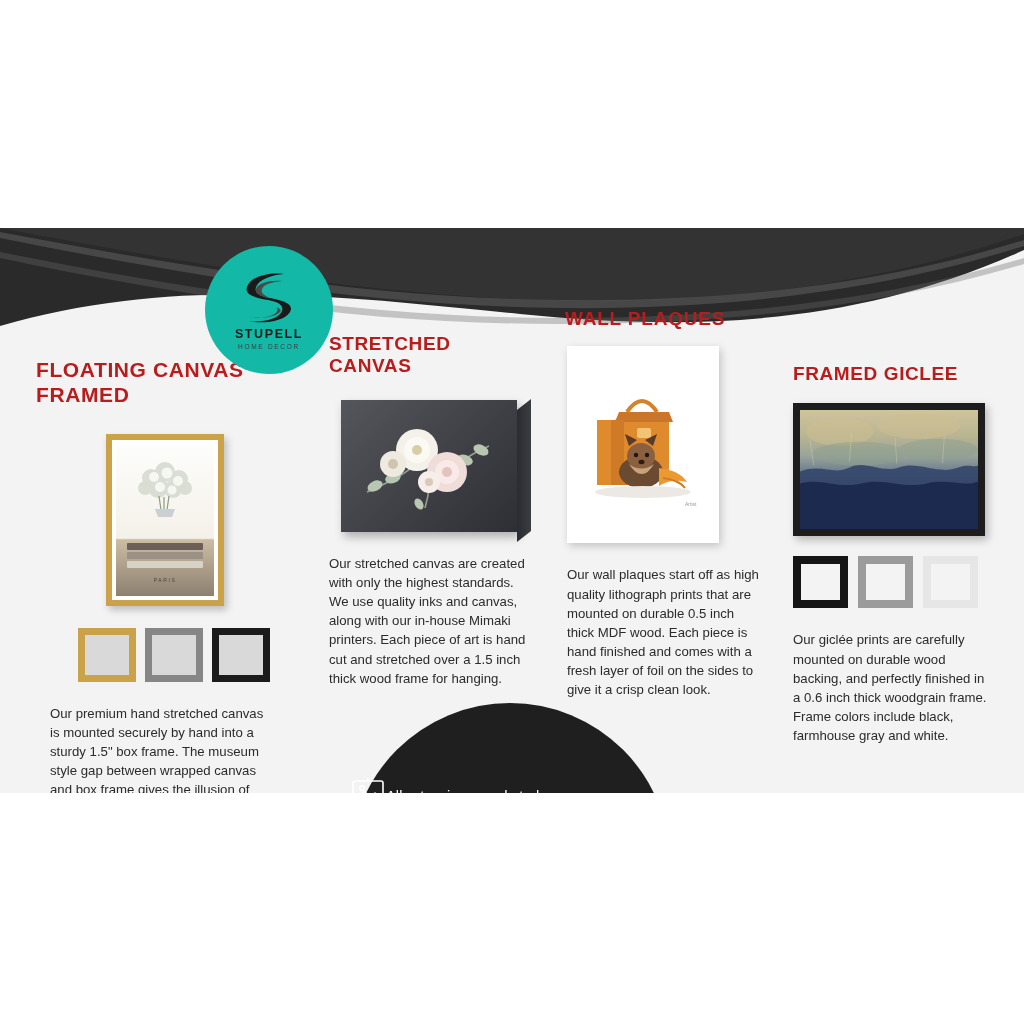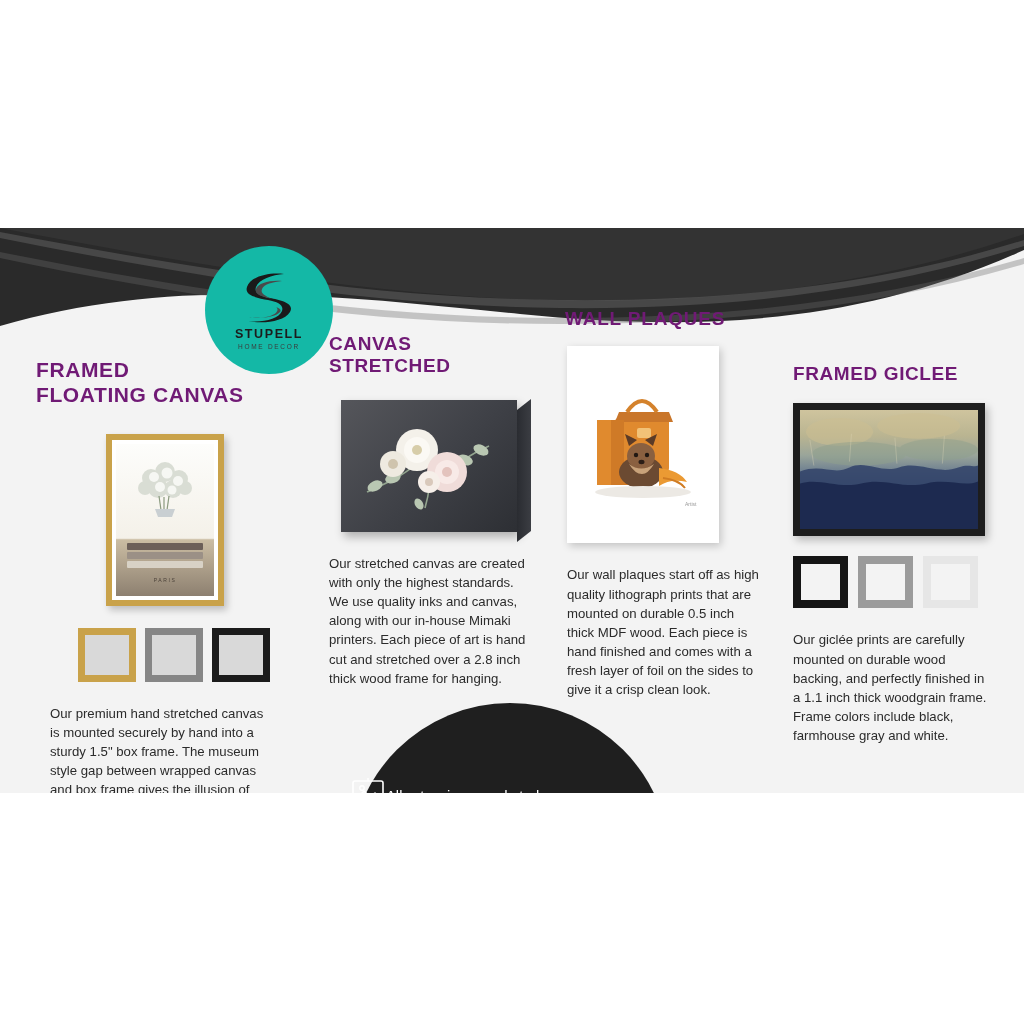--- a/index.html
+++ b/index.html
@@ -70,21 +70,21 @@
     margin-top: 2px;
   }
 
   
   .col {
     position: absolute;
     z-index: 3;
   }
   .col-title {
     font-weight: bold;
-    color: #701a75;
+    color: #b91c1c;
     letter-spacing: 0.6px;
     line-height: 1.18;
   }
   .col-body {
     font-size: 13.2px;
     line-height: 1.45;
     color: #2b2b2b;
   }
 
   
@@ -270,22 +270,22 @@
       <path d="M46 3 C30 1 12 6 9 16 C6 25 20 27 30 29 C40 31 46 34 44 40 C41 48 24 52 10 50 C24 53 46 51 52 41 C57 32 42 29 32 27 C22 25 16 22 18 16 C21 8 34 4 46 3 Z" fill="#1a1a1a"></path>
       <path d="M44 10 C32 9 20 12 18 18 C16 24 26 26 34 28 C28 25 22 23 24 18 C26 13 35 11 44 10 Z" fill="#4a4a4a"></path>
       <path d="M38 36 C42 39 38 44 28 46 C20 47.5 14 47 10 46 C22 48 38 46 42 41 C44 38.6 41 37 38 36 Z" fill="#4a4a4a"></path>
     </svg>
     <div class="logo-name">STUPELL</div>
     <div class="logo-sub">HOME DECOR</div>
   </div>
 
   <div class="col" id="col-floating">
     <div class="col-title">
+      <div>FLOATING CANVAS</div>
       <div>FRAMED</div>
-      <div>FLOATING CANVAS</div>
     </div>
 
     <div class="art-floating">
       <div class="inner">
         <svg class="bouquet" viewBox="0 0 72 62" xmlns="http://www.w3.org/2000/svg">
           <g fill="#d9ddd4">
             <circle cx="22" cy="18" r="9"></circle>
               <circle cx="36" cy="12" r="10"></circle>
             <circle cx="50" cy="19" r="9"></circle>
               <circle cx="29" cy="28" r="10"></circle>
@@ -320,22 +320,22 @@
       <div class="swatch sw-gold"></div>
       <div class="swatch sw-gray"></div>
       <div class="swatch sw-black"></div>
     </div>
 
     <div class="col-body">Our premium hand stretched canvas is mounted securely by hand into a sturdy 1.5" box frame. The museum style gap between wrapped canvas and box frame gives the illusion of floating artwork.</div>
   </div>
 
   <div class="col" id="col-stretched">
     <div class="col-title">
+      <div>STRETCHED</div>
       <div>CANVAS</div>
-      <div>STRETCHED</div>
     </div>
 
     <div class="art-stretched">
       <div class="side"></div>
       <svg class="flowers" viewBox="0 0 142 100" xmlns="http://www.w3.org/2000/svg">
         <g stroke="#93a58f" stroke-width="1.6" fill="none">
           <path d="M8 76 C30 66 48 58 64 42"></path>
           <path d="M130 30 C112 38 96 48 84 60"></path>
           <path d="M66 92 C70 78 72 66 70 54"></path>
         </g>
@@ -352,21 +352,21 @@
         <circle cx="88" cy="56" r="20" fill="#f0dcd9"></circle>
         <circle cx="88" cy="56" r="12" fill="#f8eae7"></circle>
         <circle cx="88" cy="56" r="5" fill="#e3c3bd"></circle>
         <circle cx="34" cy="48" r="13" fill="#eeeae0"></circle>
         <circle cx="34" cy="48" r="5" fill="#cfc4ad"></circle>
         <circle cx="70" cy="66" r="11" fill="#f6efe9"></circle>
         <circle cx="70" cy="66" r="4" fill="#d9c9bb"></circle>
       </svg>
     </div>
 
-    <div class="col-body">Our stretched canvas are created with only the highest standards. We use quality inks and canvas, along with our in-house Mimaki printers. Each piece of art is hand cut and stretched over a 2.8 inch thick wood frame for hanging.</div>
+    <div class="col-body">Our stretched canvas are created with only the highest standards. We use quality inks and canvas, along with our in-house Mimaki printers. Each piece of art is hand cut and stretched over a 1.5 inch thick wood frame for hanging.</div>
   </div>
 
   <div class="col" id="col-plaques">
     <div class="col-title">
       <div>WALL PLAQUES</div>
     </div>
 
     <div class="art-plaque">
       <svg viewBox="0 0 152 197" width="152" height="197" xmlns="http://www.w3.org/2000/svg">
         <rect width="152" height="197" fill="#ffffff"></rect>
@@ -424,21 +424,21 @@
         </g>
       </svg>
     </div>
 
     <div class="frame-swatches">
       <div class="fsw fsw-black"></div>
       <div class="fsw fsw-gray"></div>
       <div class="fsw fsw-white"></div>
     </div>
 
-    <div class="col-body">Our giclée prints are carefully mounted on durable wood backing, and perfectly finished in a 1.1 inch thick woodgrain frame. Frame colors include black, farmhouse gray and white.</div>
+    <div class="col-body">Our giclée prints are carefully mounted on durable wood backing, and perfectly finished in a 0.6 inch thick woodgrain frame. Frame colors include black, farmhouse gray and white.</div>
   </div>
 
   <div class="footer-arc">
     <svg class="footer-icon" viewBox="0 0 36 30" xmlns="http://www.w3.org/2000/svg">
       <rect x="3" y="5" width="30" height="22" rx="2" fill="none" stroke="#ffffff" stroke-width="1.6"></rect>
       <circle cx="12" cy="12" r="2.2" fill="none" stroke="#ffffff" stroke-width="1.4"></circle>
       <path d="M6 24 l8 -9 l6 6 l5 -4 l6 7" fill="none" stroke="#ffffff" stroke-width="1.6" stroke-linejoin="round"></path>
       <path d="M18 5 v-3" stroke="#ffffff" stroke-width="1.4"></path>
     </svg>
     <div class="footer-text">All art arrives ready to hang.</div>

